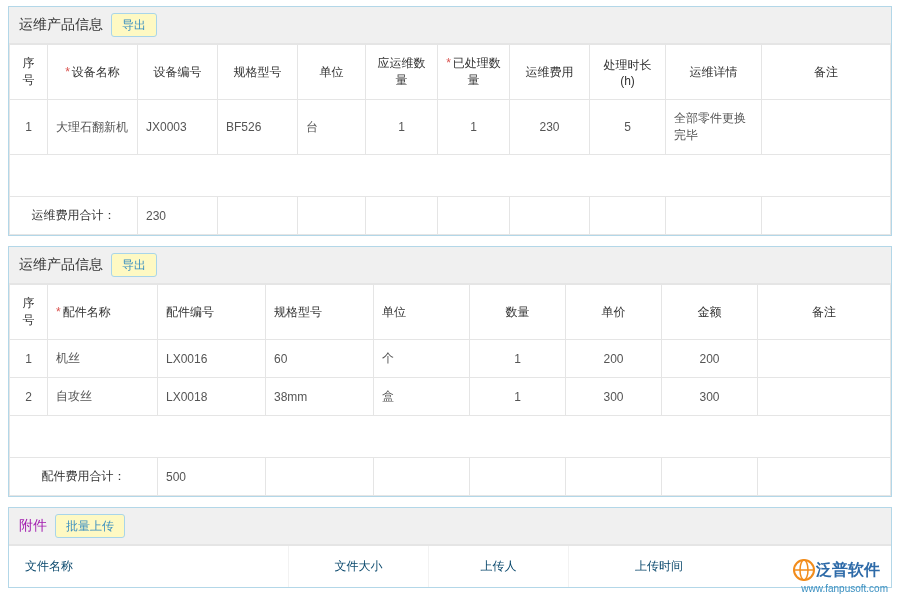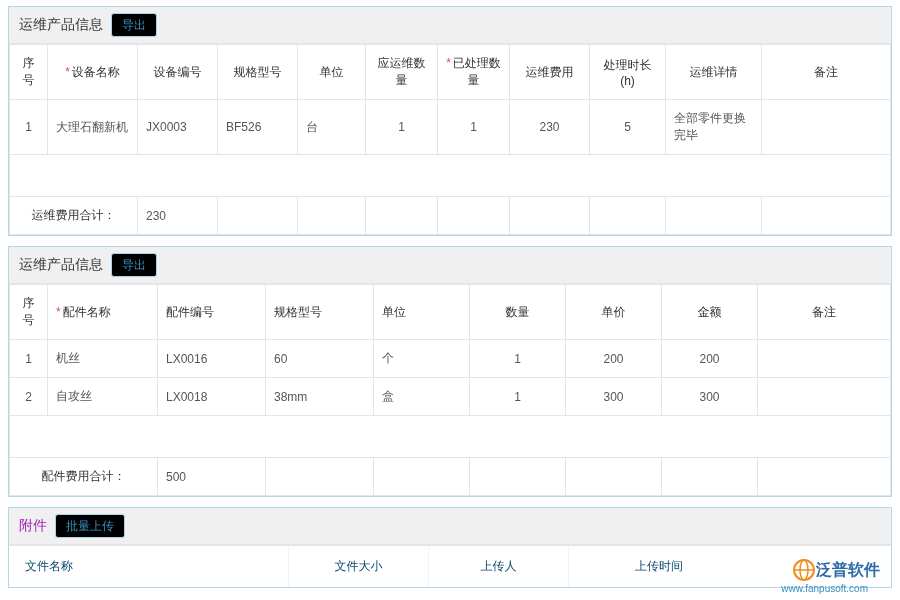--- a/index.html
+++ b/index.html
@@ -1,35 +1,35 @@
 <!DOCTYPE html>
 <html><head>
   <meta charset="utf-8">
   <style>
     * { box-sizing: border-box; margin: 0; padding: 0; }
     body { font-family: "Microsoft YaHei", Arial, sans-serif; font-size: 12px; background: #fff; color: #333; padding: 6px 8px; width: 900px; }
     .panel { border: 1px solid #b3d7e8; margin-bottom: 10px; background: #fff; }
     .panel-header { background: #f0f0f0; padding: 6px 10px; display: flex; align-items: center; gap: 8px; border-bottom: 1px solid #e5e5e5; }
     .panel-header .title { color: #333; font-size: 14px; }
-    .btn-export { display: inline-block; padding: 3px 10px; border: 1px solid #a8d5ea; border-radius: 3px; background: #000000; color: #3a8fc0; font-size: 12px; cursor: pointer; line-height: 16px; }
+    .btn-export { display: inline-block; padding: 3px 10px; border: 1px solid #a8d5ea; border-radius: 3px; background: #fef9c3; color: #3a8fc0; font-size: 12px; cursor: pointer; line-height: 16px; }
     table { width: 100%; border-collapse: collapse; table-layout: fixed; }
     th, td { border: 1px solid #e5e5e5; padding: 10px 8px; font-size: 12px; text-align: left; color: #555; font-weight: normal; word-break: break-all; }
     th { background: #fff; color: #333; font-weight: normal; text-align: center; }
     .req { color: #d9534f; margin-right: 2px; }
     .spacer-row td { height: 42px; }
     .sum-label { text-align: center; color: #333; }
     .attach-sec .panel-header .title { color: #a21caf; }
     .attach-head { display: flex; border-top: 1px solid #e5e5e5; }
     .attach-col { padding: 12px 16px; border-right: 1px solid #f2f2f2; color: #0c4a6e; }
     .col-name { width: 280px; }
     .col-size { width: 140px; text-align: center;}
     .col-user { width: 140px; text-align: center;}
     .col-time { width: 180px; text-align: center;}
     .brand { position: absolute; right: 12px; bottom: 8px; display: flex; align-items: center; font-size: 16px; color: #2d6aa8; font-weight: bold; }
-    .brand-url { position: absolute; right: 24px; bottom: -4px; font-size: 10px; color: #3a8fc0; }
+    .brand-url { position: absolute; right: 4px; bottom: -4px; font-size: 10px; color: #3a8fc0; }
     .wrap { position: relative; min-height: 584px; }
   </style>
 </head>
 <body>
 
 <div class="wrap">
 
 <div class="panel">
   <div class="panel-header">
     <span class="title">运维产品信息</span>

